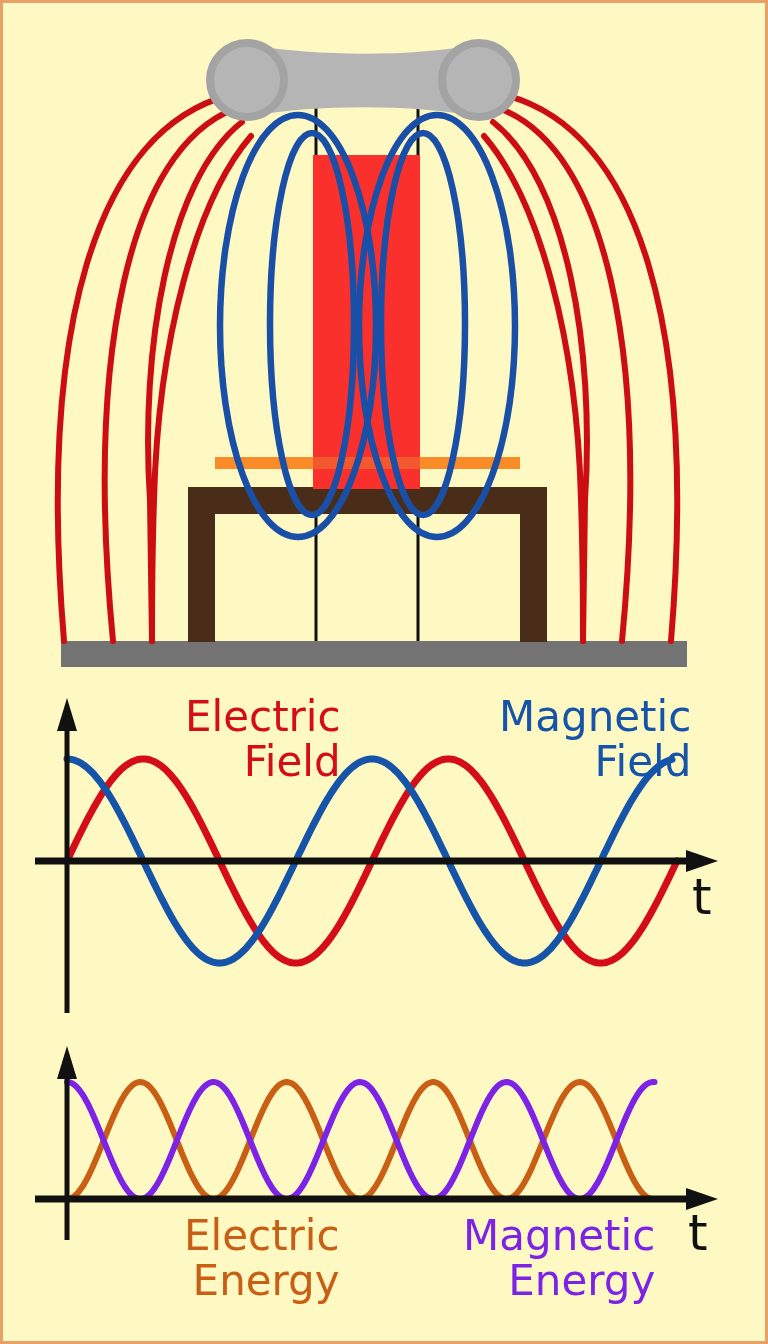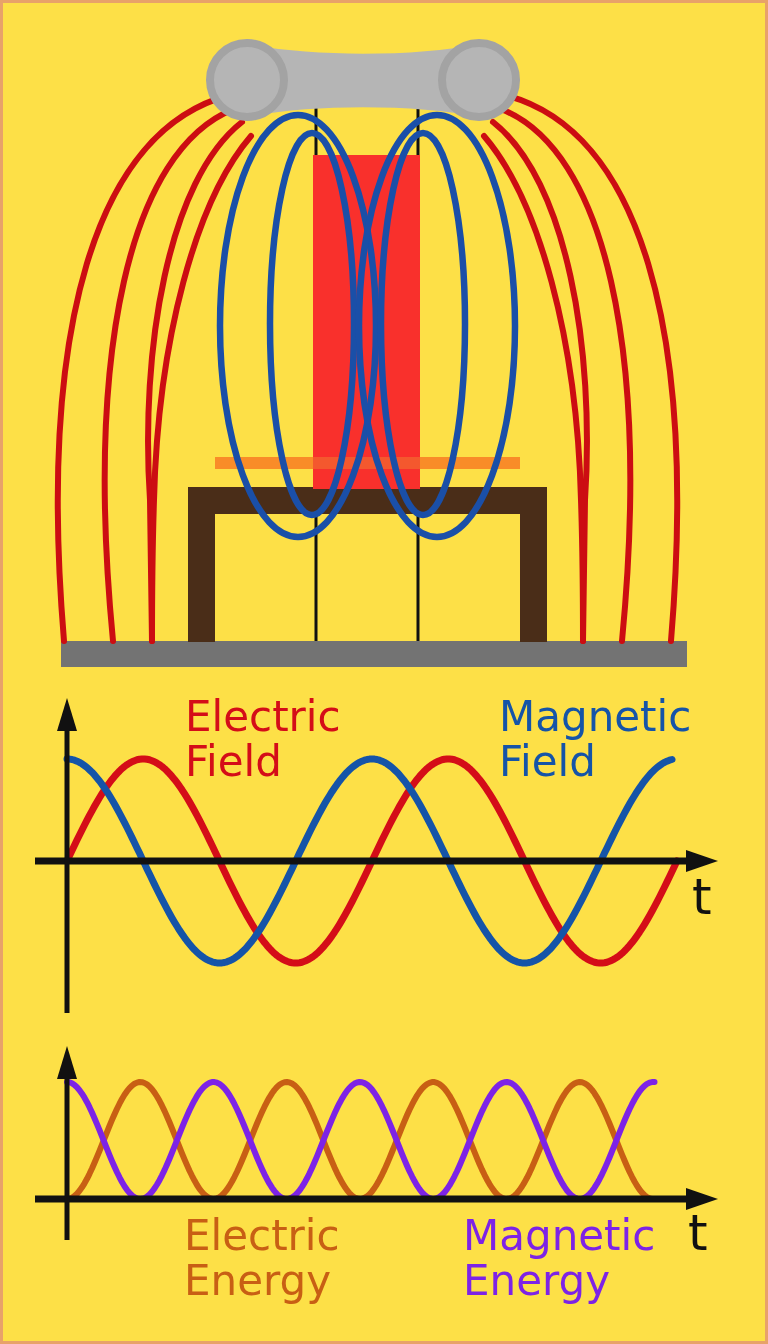--- a/index.html
+++ b/index.html
@@ -6,21 +6,21 @@
   body{width:768px;height:1344px;overflow:hidden;font-family:"DejaVu Sans",sans-serif;}
   .stage{position:relative;width:768px;height:1344px;box-sizing:border-box;}
   .frame{position:absolute;inset:0;border:3px solid #e8a269;box-sizing:border-box;pointer-events:none;}
   svg.canvas{position:absolute;left:0;top:0;}
   .glabel{position:absolute;font-size:42px;line-height:1.07;font-weight:400;letter-spacing:0px;white-space:pre-line;}
   .tlabel{position:absolute;font-size:50px;line-height:1;color:#111;}
 </style>
 </head>
 <body>
 
-<div class="stage" style="background: #fde047;">
+<div class="stage" style="background: #fef9c3; text-align: right;">
 
   <svg class="canvas" width="768" height="1344" viewBox="0 0 768 1344">
 
     <g>
 
       <rect x="61" y="641" width="626" height="26" fill="#737373"></rect>
 
       <g stroke-width="3" stroke="#111111">
         <line x1="316" y1="108" x2="316" y2="641"></line>
         <line x1="418" y1="108" x2="418" y2="641"></line>

